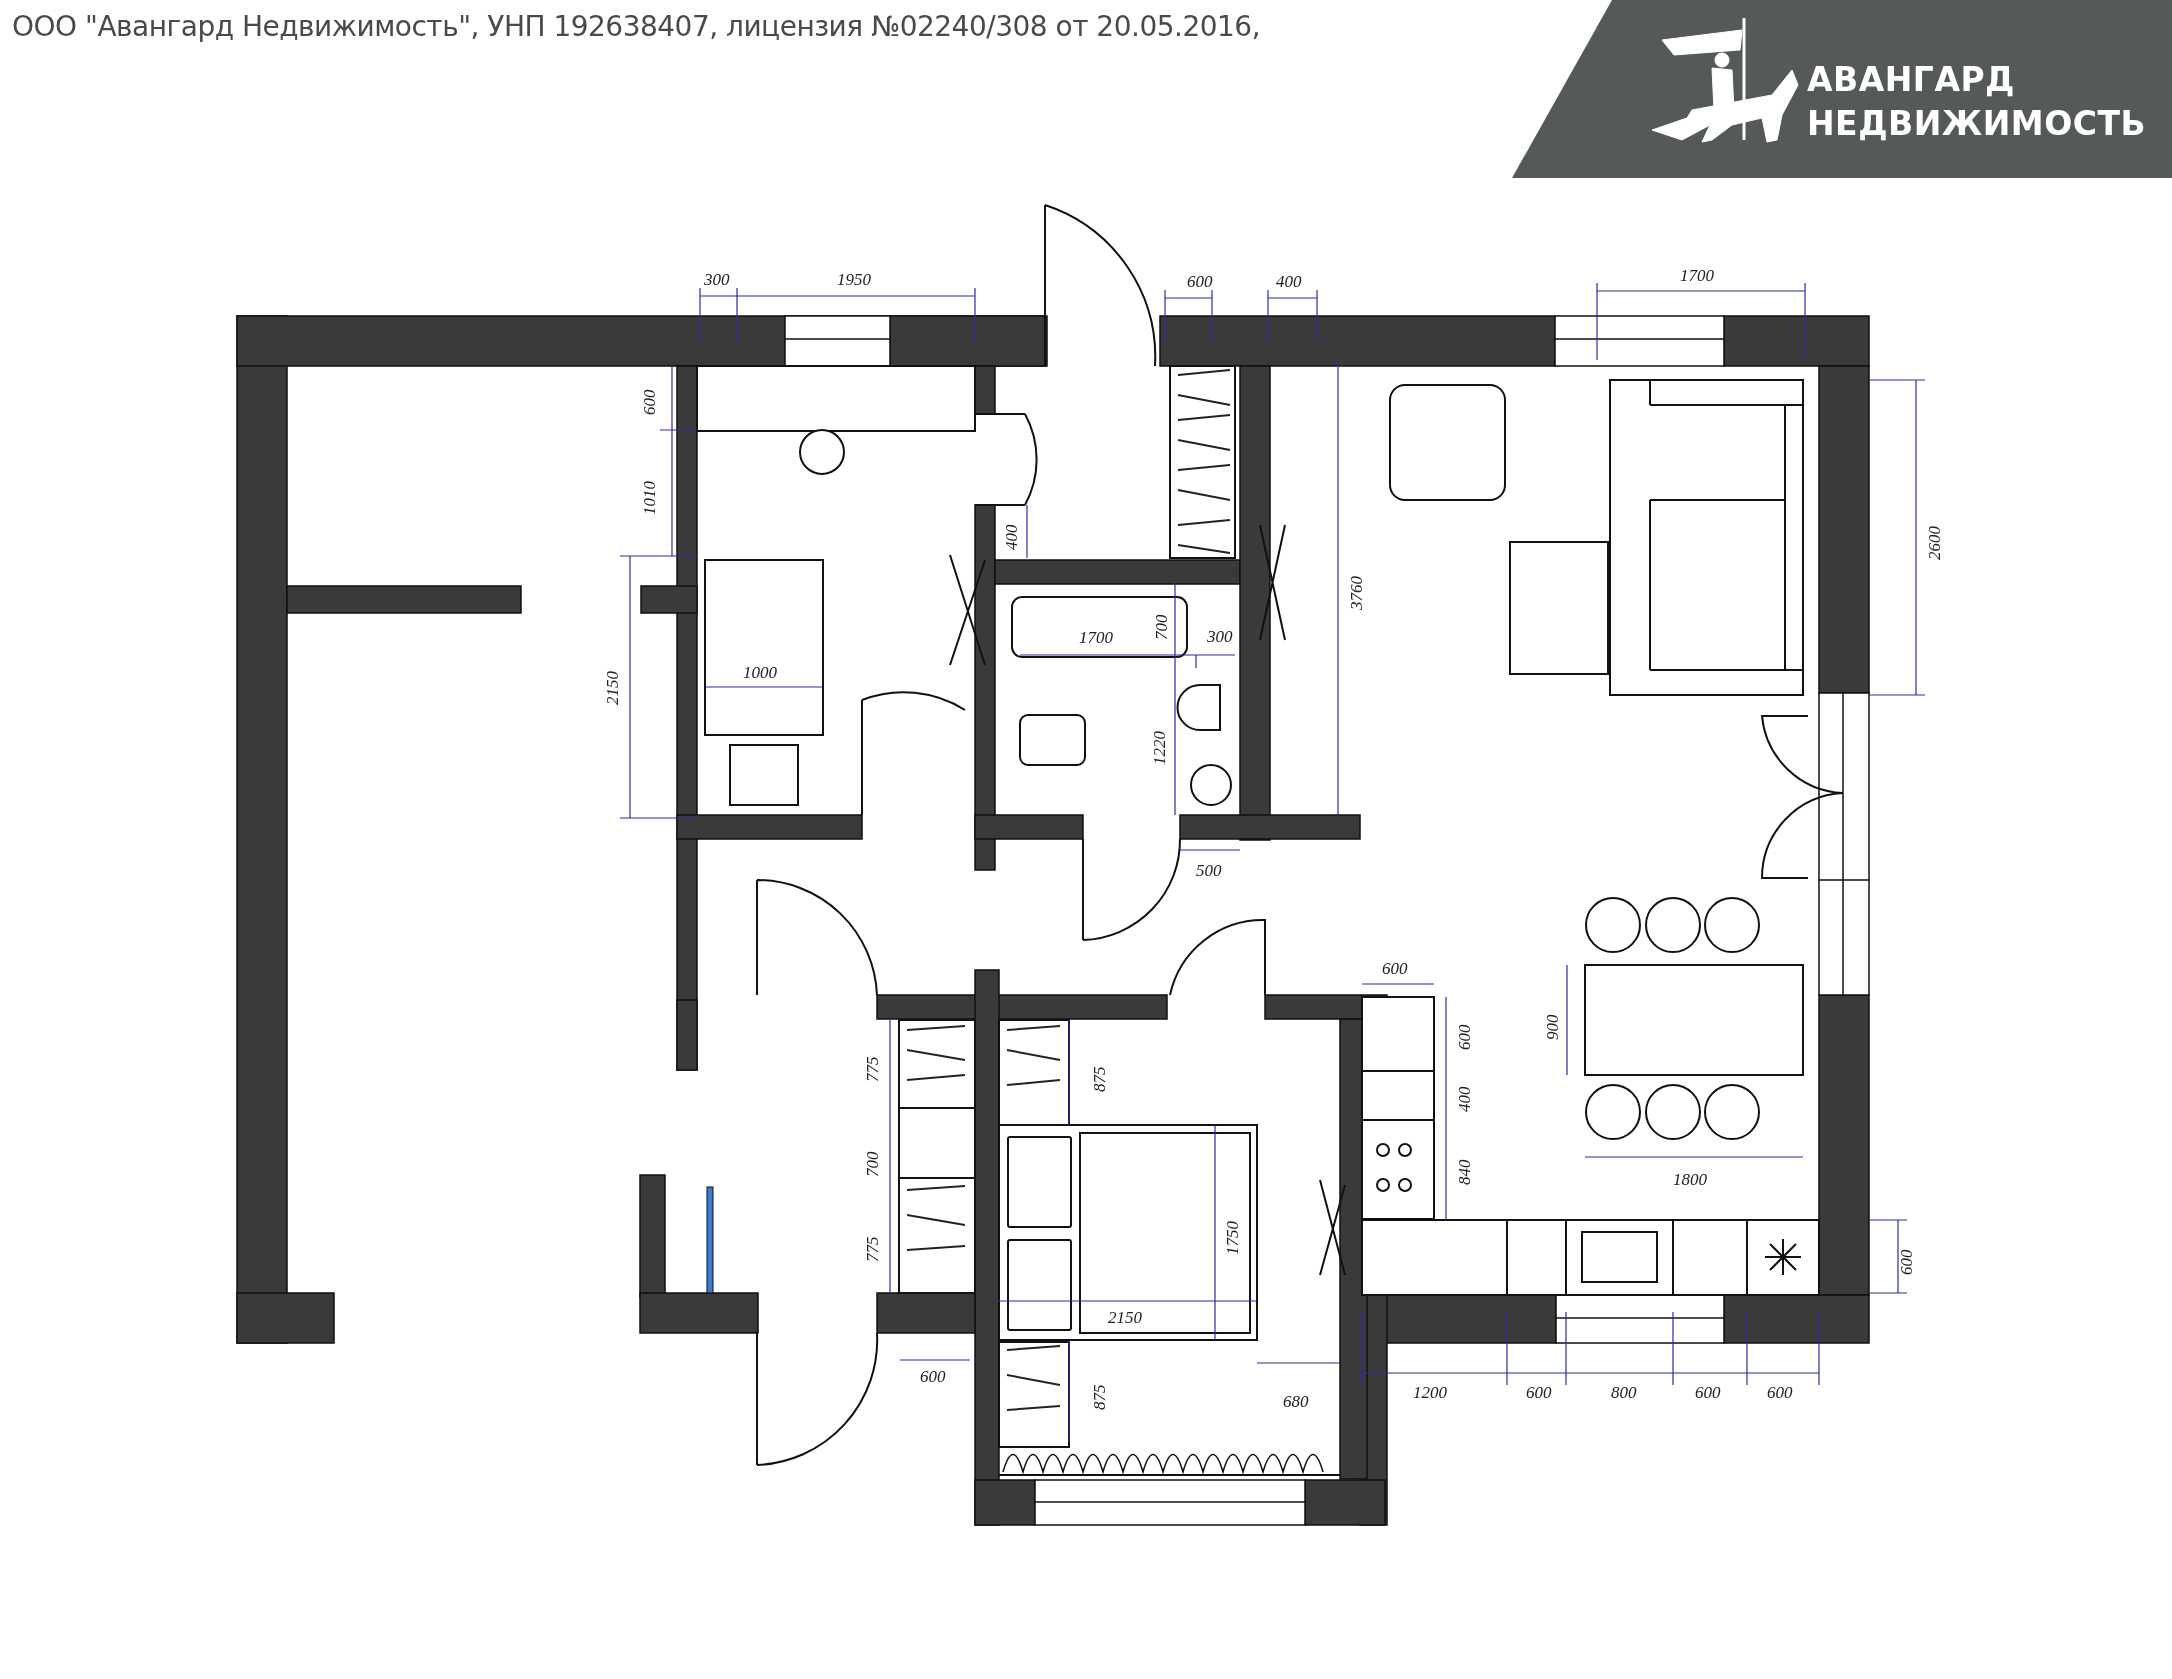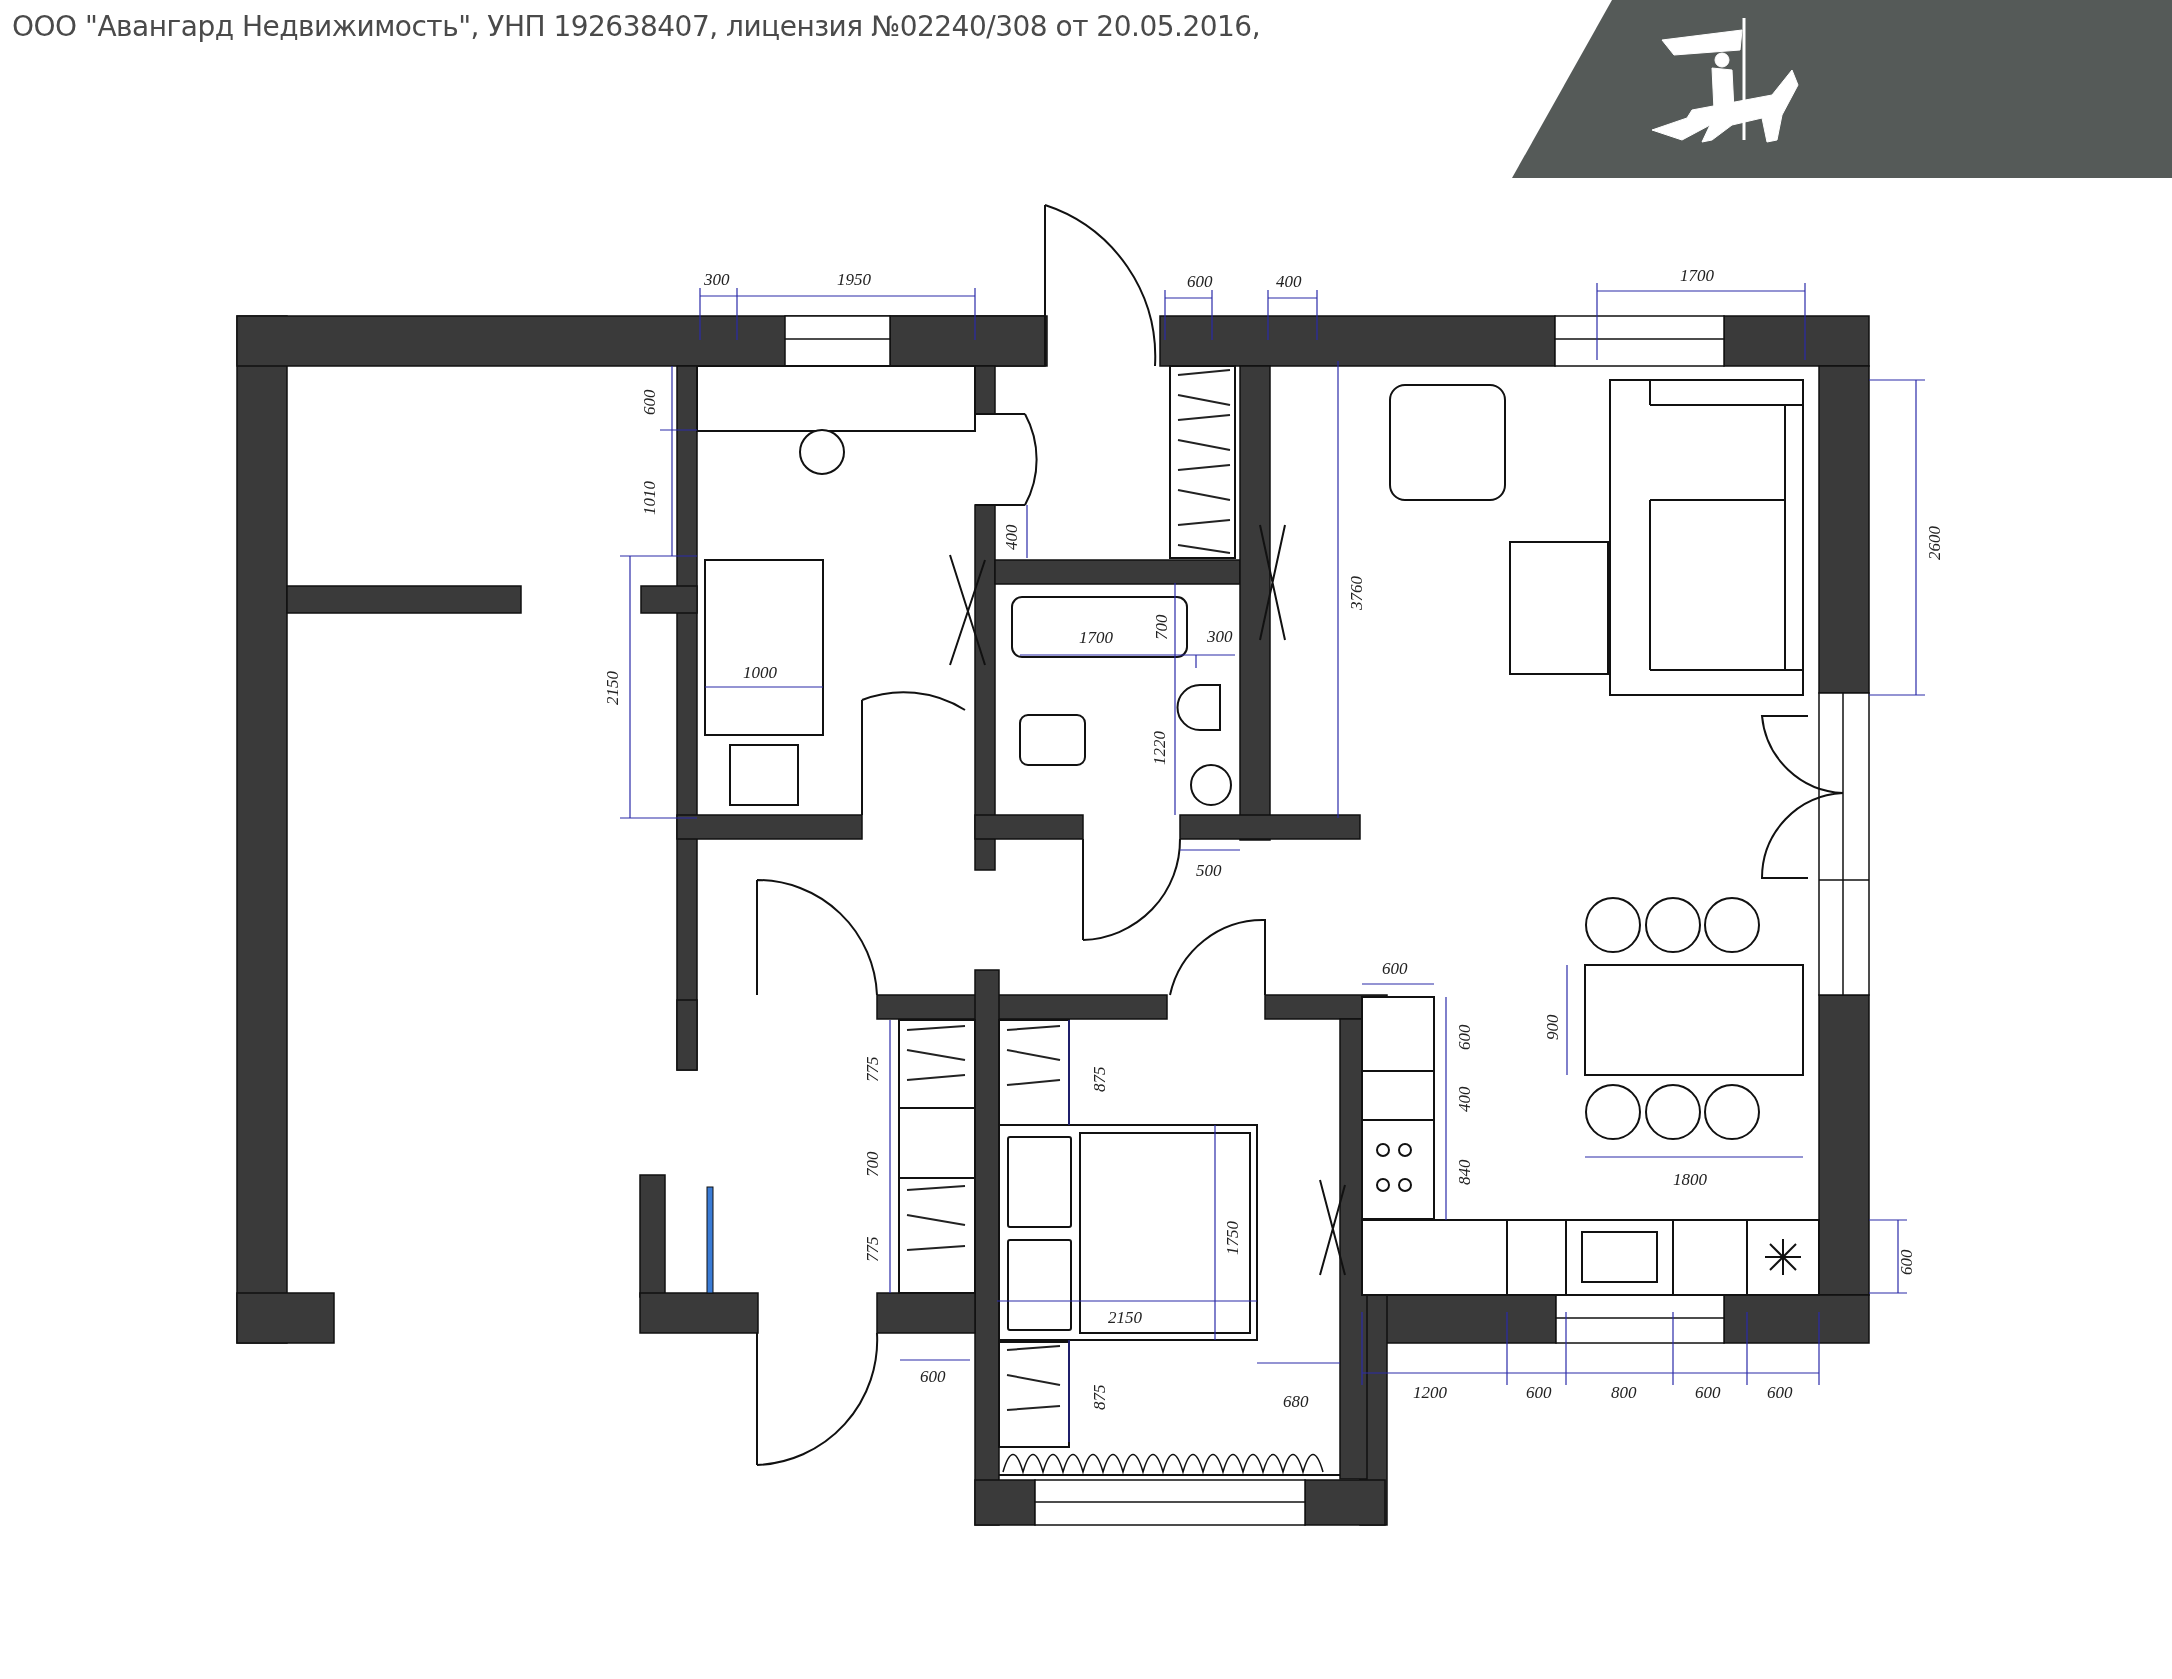--- a/index.html
+++ b/index.html
@@ -21,20 +21,22 @@
   <polygon points="100,0 660,0 660,178 0,178" fill="#555a58"></polygon>
   <g fill="#ffffff" stroke="#ffffff">
     <polygon points="150,40 230,30 228,50 162,55"></polygon>
     <line x1="232" y1="18" x2="232" y2="140" stroke-width="3"></line>
     <circle cx="210" cy="60" r="7"></circle>
     <polygon points="200,68 220,70 222,110 202,110"></polygon>
     <polygon points="180,110 260,95 280,70 286,85 270,115 265,140 255,142 250,118 220,125 200,140 190,142 198,125 170,140 140,130 175,118"></polygon>
   </g>
 </svg>
 <div class="logo-text">
+  <div>АВАНГАРД</div>
+  <div>НЕДВИЖИМОСТЬ</div>
 </div>
 
 <svg class="plan" width="2172" height="1679" viewBox="0 0 2172 1679">
 
   <g fill="#3a3a3a" stroke="#111" stroke-width="1.5">
 
     <rect x="237" y="316" width="50" height="1027"></rect>
     <rect x="237" y="316" width="810" height="50"></rect>
     <rect x="287" y="586" width="234" height="27"></rect>
     <rect x="237" y="1293" width="97" height="50"></rect>

